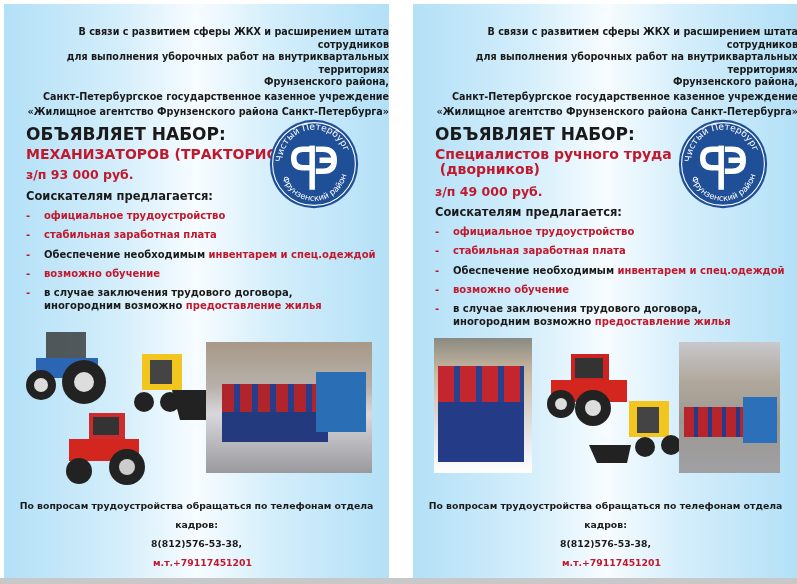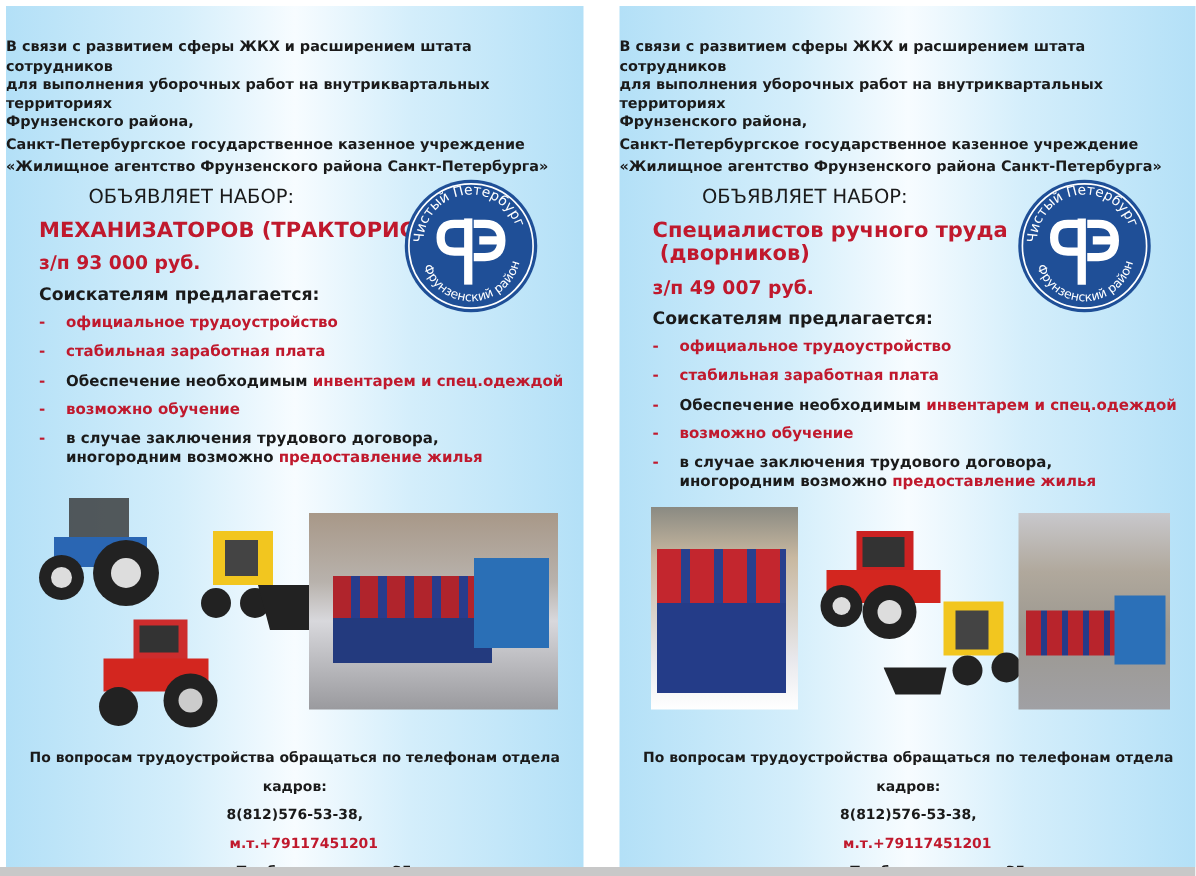--- a/index.html
+++ b/index.html
@@ -5,24 +5,24 @@
   * { box-sizing: border-box; margin: 0; padding: 0; }
   html, body { width: 797px; height: 584px; overflow: hidden; background: #ffffff; }
   body { position: relative; font-family: "DejaVu Sans", sans-serif; }
   .bottom-strip { position: absolute; left: 0; top: 578px; width: 797px; height: 6px; background: #c8c8c8; }
   .poster {
     position: absolute; top: 4px; width: 385px; height: 574px;
     background: linear-gradient(90deg, #b3e0f7 0%, #d4eefb 30%, #f7fcff 50%, #d4eefb 70%, #b3e0f7 100%);
   }
   #poster-left { left: 4px; }
   #poster-right { left: 413px; }
-  .intro { position: absolute; top: 22px; left: 0; width: 100%; text-align: left; font-size: 9.6px; font-weight: bold; color: #1a1a1a; line-height: 12.5px; }
+  .intro { position: absolute; top: 22px; left: 0; width: 100%; text-align: right; font-size: 9.6px; font-weight: bold; color: #1a1a1a; line-height: 12.5px; }
   .intro .org { margin-top: 2px; }
   .intro .org2 { margin-top: 3px; }
-  .heading { position: absolute; left: 22px; top: 120px; font-size: 13px; font-weight: normal; color: #1a1a1a; margin-left: 33px; }
+  .heading { position: absolute; left: 22px; top: 120px; font-size: 17px; font-weight: bold; color: #1a1a1a; }
   .position { position: absolute; left: 22px; font-size: 14px; font-weight: bold; color: #c0192d; line-height: 15px; }
   .salary { position: absolute; left: 22px; font-size: 12.5px; font-weight: bold; color: #c0192d; }
   .offer { position: absolute; left: 22px; font-size: 11.5px; font-weight: bold; color: #1a1a1a; }
   .benefits { position: absolute; left: 22px; width: 350px; list-style: none; font-size: 10px; font-weight: bold; line-height: 13px; }
   .benefits li { display: flex; margin-bottom: 6.3px; }
   .benefits .dash { width: 18px; flex: none; color: #c0192d; }
   .benefits .red { color: #c0192d; }
   .benefits .black { color: #1a1a1a; }
   .logo { position: absolute; width: 92px; height: 92px; }
   .photo { position: absolute; overflow: hidden; }
@@ -129,21 +129,21 @@
     <div>Фрунзенского района,</div>
     <div class="org">Санкт-Петербургское государственное казенное учреждение</div>
     <div class="org2">«Жилищное агентство Фрунзенского района Санкт-Петербурга»</div>
   </div>
 
   <div class="heading">ОБЪЯВЛЯЕТ НАБОР:</div>
   <div class="position" style="top:143px;">
     <div>Специалистов ручного труда</div>
     <div style="white-space:pre;"> (дворников)</div>
   </div>
-  <div class="salary" style="top:180px;">з/п 49 007 руб.</div>
+  <div class="salary" style="top:180px;">з/п 49 000 руб.</div>
   <div class="offer" style="top:201px;">Соискателям предлагается:</div>
 
   <ul class="benefits" style="top:221px;">
     <li>
         <span class="dash">-</span>
         <span class="red">официальное трудоустройство</span>
       </li>
     <li>
         <span class="dash">-</span>
         <span class="red">стабильная заработная плата</span>

